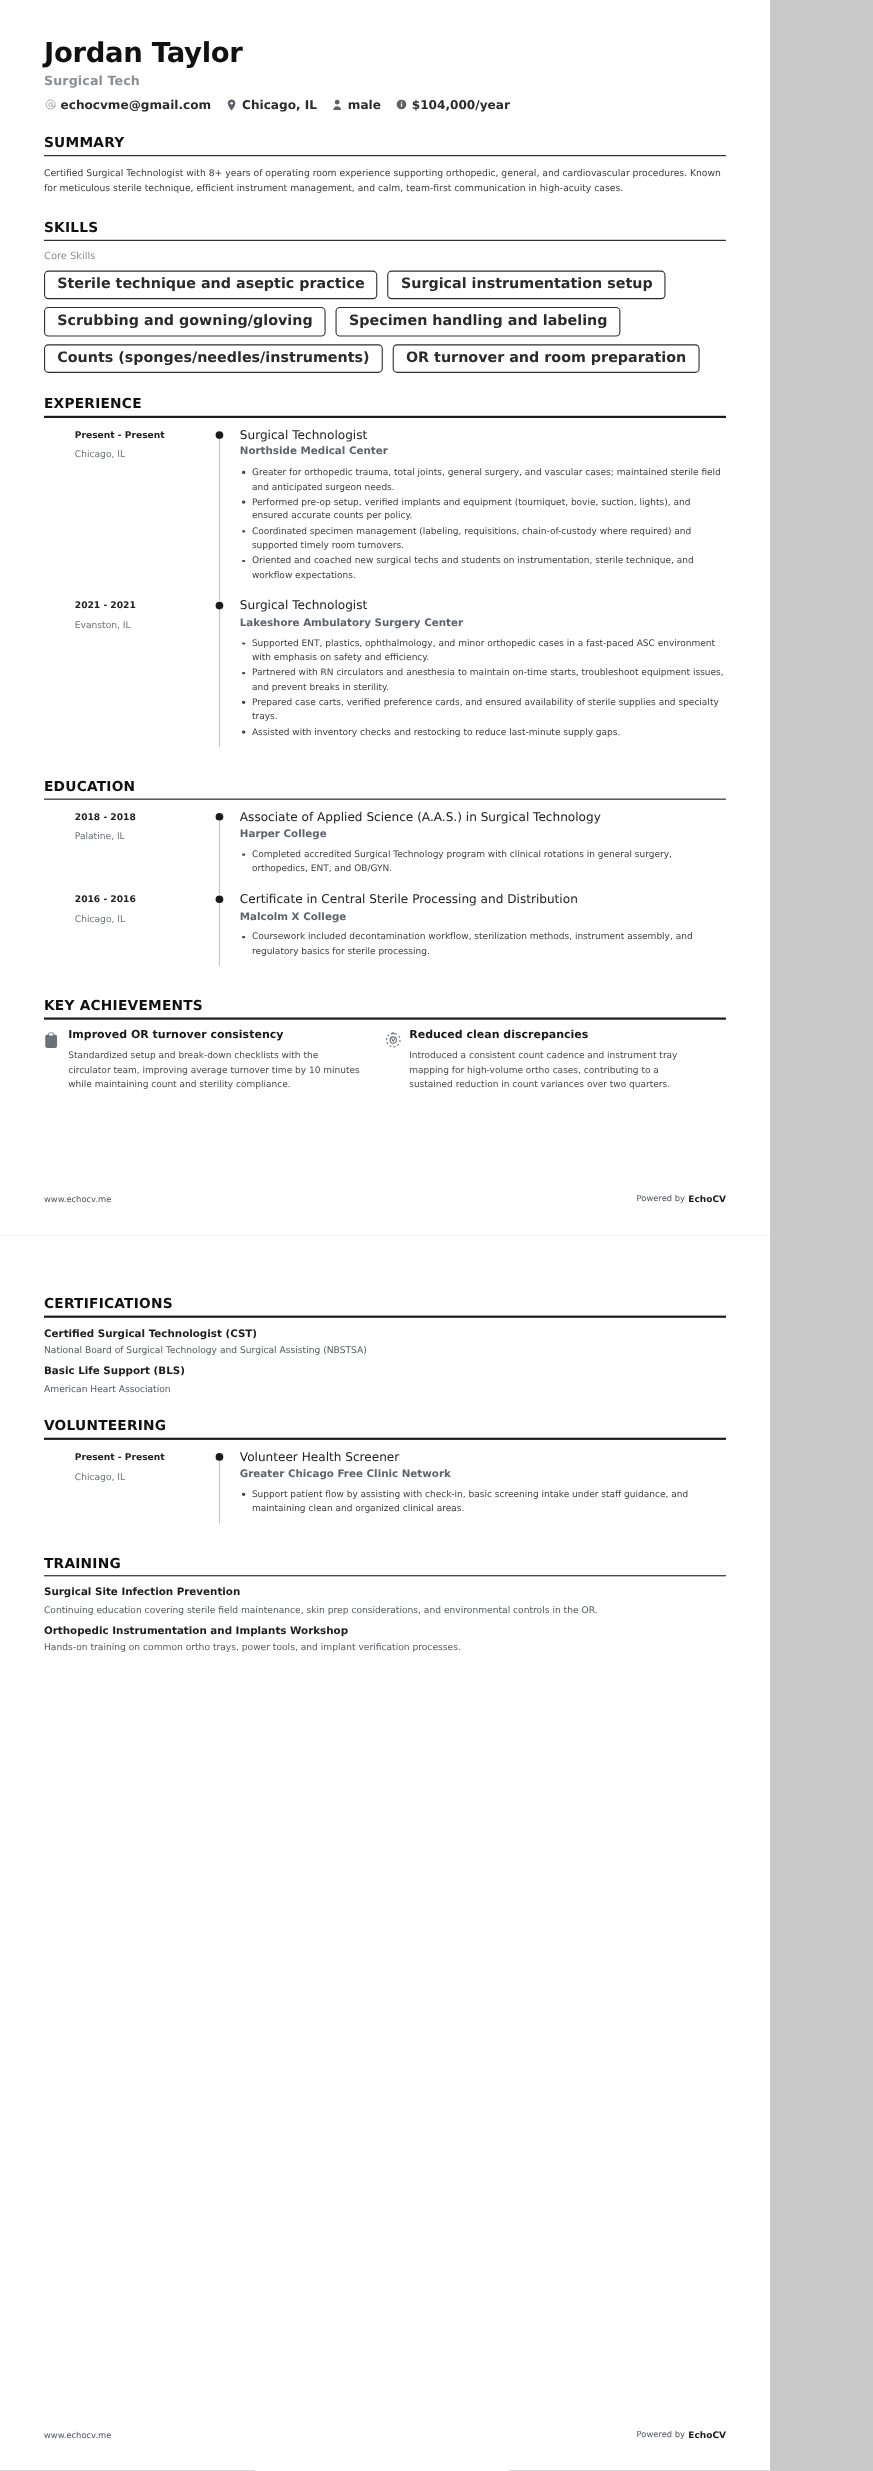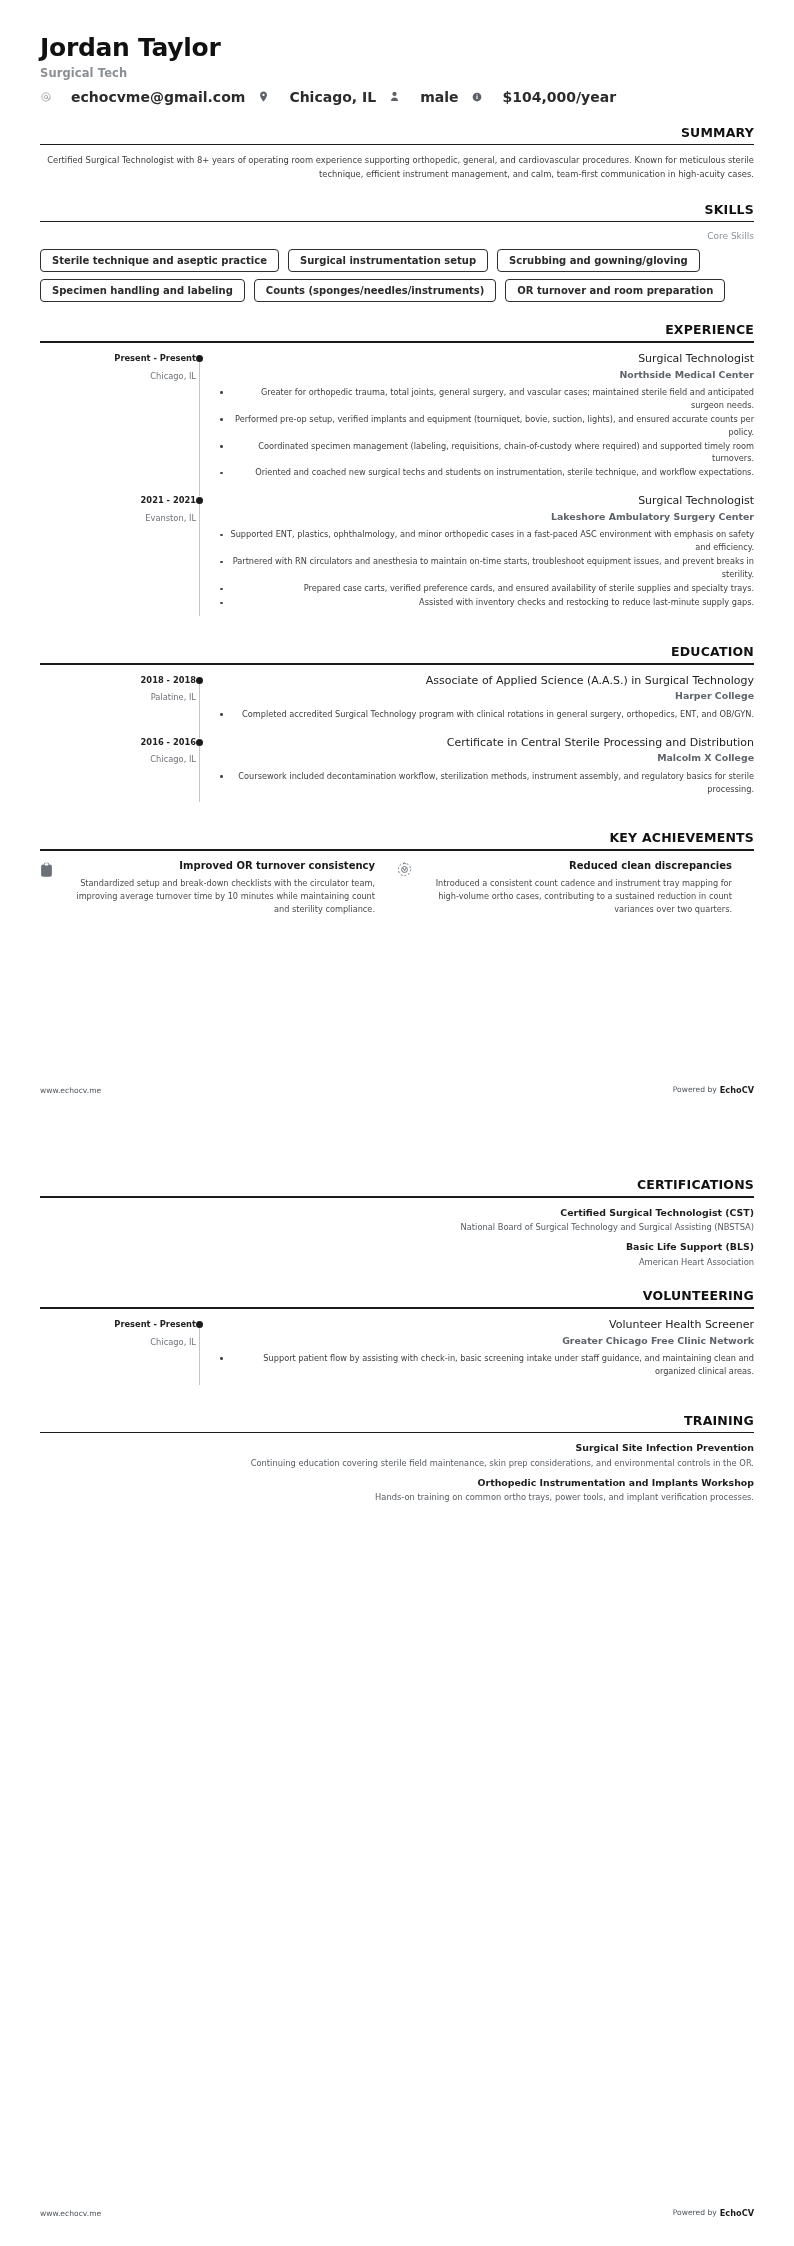--- a/index.html
+++ b/index.html
@@ -8,21 +8,21 @@
 
   body {
     width: 794px;
     font-family: "DejaVu Sans", "Liberation Sans", sans-serif;
     background: #c9c9c9;
     color: #2a2a2a;
     -webkit-font-smoothing: antialiased;
   }
 
   .page {
-    width: 794px;
+    width: 700px;
     background: #ffffff;
     position: relative;
     padding: 0;
   }
 
   .page-1 { min-height: 1123px; }
   .page-2 { min-height: 1123px; }
 
   .inner {
     padding: 34px 40px 0 40px;
@@ -46,40 +46,39 @@
   .contact-row {
     display: flex;
     align-items: center;
     flex-wrap: wrap;
     margin-top: 9px;
     gap: 0;
   }
   .contact-item {
     display: flex;
     align-items: center;
-    font-size: 14px;
+    font-size: 11px;
     font-weight: 700;
     color: #2b2b2b;
     margin-right: 13px;
     white-space: nowrap;
-    gap: 16px;
   }
   .contact-item .ico {
     display: inline-flex;
     align-items: center;
     justify-content: center;
     width: 11px;
     height: 11px;
     margin-right: 4px;
     flex: none;
   }
   .contact-item .ico svg { display: block; }
 
   
-  .section { margin-top: 20px; text-align: right; }
+  .section { margin-top: 20px; }
   .section-title {
     font-size: 12.5px;
     font-weight: 700;
     letter-spacing: 0.2px;
     color: #111111;
     text-transform: uppercase;
     padding-bottom: 4px;
   }
   .section-rule {
     height: 1.6px;
@@ -102,21 +101,21 @@
   }
   .skill-tags {
     display: flex;
     flex-wrap: wrap;
     gap: 7px 9px;
   }
   .skill-tag {
     border: 1.1px solid #2e2e2e;
     border-radius: 4px;
     padding: 5px 11px;
-    font-size: 10px;
+    font-size: 13px;
     font-weight: 700;
     color: #2b2b2b;
     line-height: 1.1;
     background: #fff;
   }
 
   
   .entry {
     display: flex;
     position: relative;

